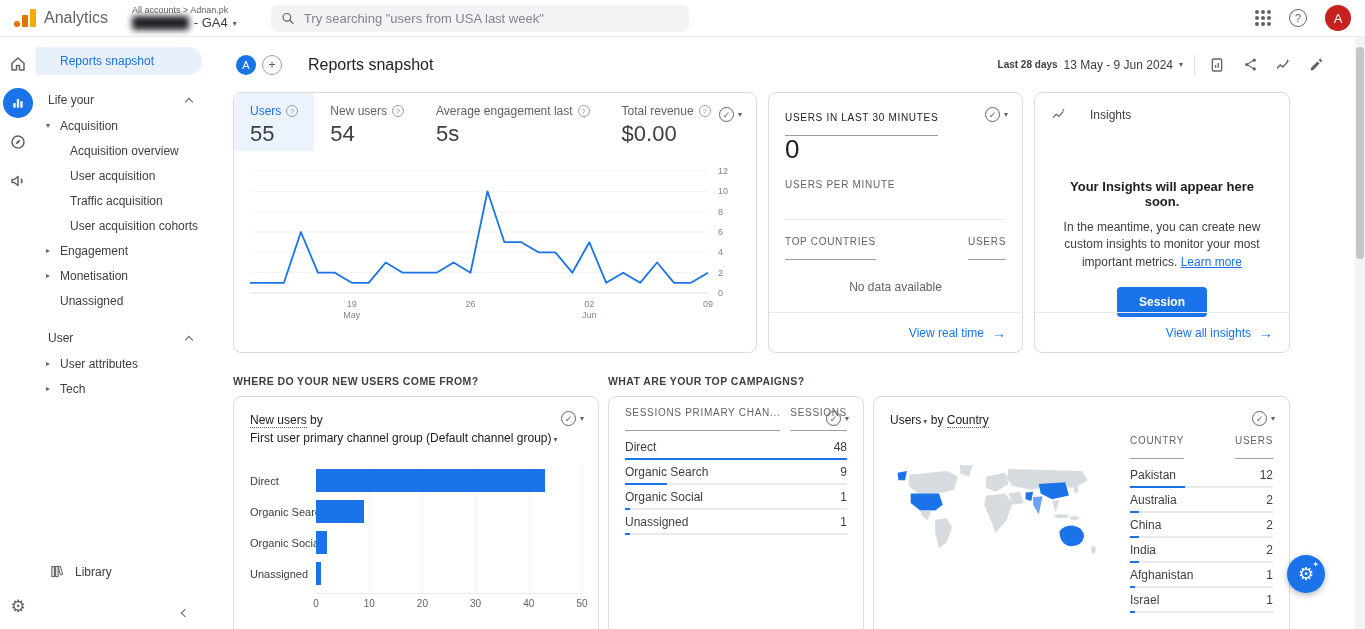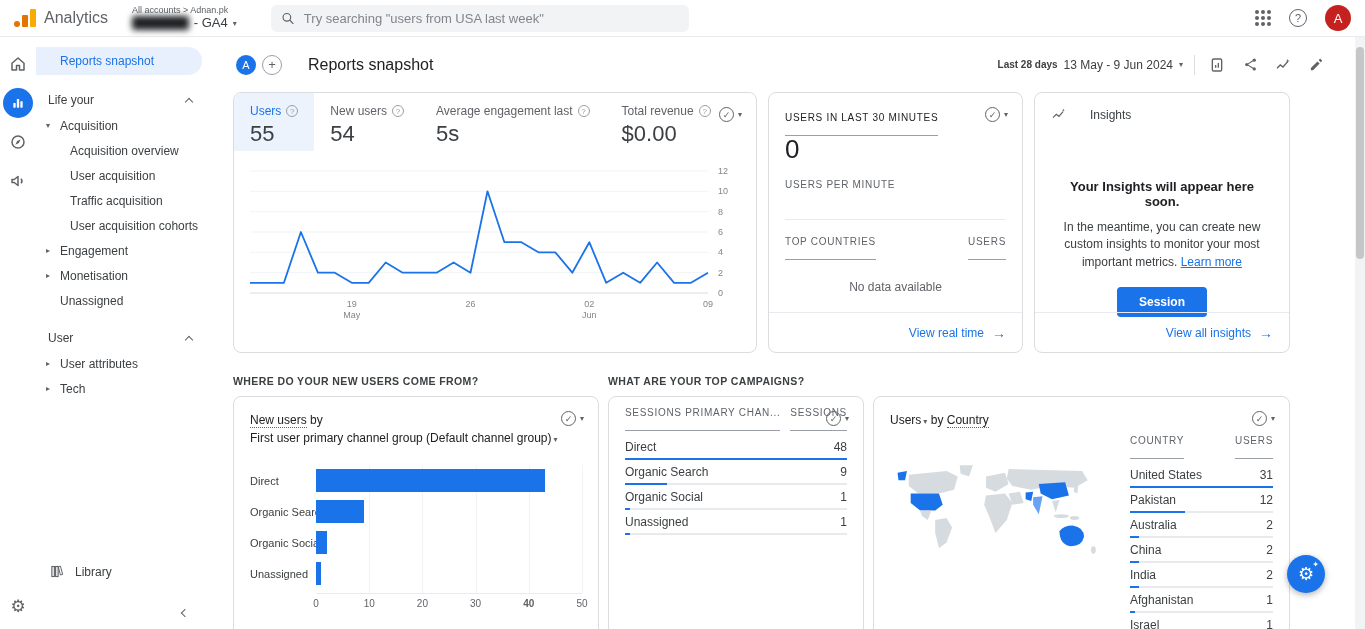--- a/index.html
+++ b/index.html
@@ -454,21 +454,21 @@
                   <div class="bar" style="width: 18%;"></div>
                   <div class="bar" style="width: 4%;"></div>
                   <div class="bar" style="width: 2%;"></div>
                 </div>
             </div>
             <div class="bar-axis">
                 <span class="tick" style="left: 0%;">0</span>
                 <span class="tick" style="left: 20%;">10</span>
                 <span class="tick" style="left: 40%;">20</span>
                 <span class="tick" style="left: 60%;">30</span>
-                <span class="tick" style="left: 80%; font-weight: bold;">40</span>
+                <span class="tick" style="left: 80%;">40</span>
                 <span class="tick" style="left: 100%;">50</span>
               </div>
           </section>
 
           <section class="card card5">
             <div class="check-dd">
               <span class="check-circle">✓</span>
               <span class="caret">▾</span>
             </div>
             <div class="dtable">
@@ -552,29 +552,20 @@
                 <ellipse class="land" cx="216" cy="94" rx="2.5" ry="4"></ellipse>
               </svg>
               <div class="dtable c6-table">
                 <div class="dt-head">
                   <span class="hdr-underline">COUNTRY</span>
                   <span class="hdr-underline">USERS</span>
                 </div>
                 <div>
                     <div class="trow">
                       <div class="trow-line">
-                        <span>United States</span>
-                        <span>31</span>
-                      </div>
-                      <div class="trow-bar">
-                        <div class="trow-fill" style="width: 100%;"></div>
-                      </div>
-                    </div>
-                    <div class="trow">
-                      <div class="trow-line">
                         <span>Pakistan</span>
                         <span>12</span>
                       </div>
                       <div class="trow-bar">
                         <div class="trow-fill" style="width: 38.7097%;"></div>
                       </div>
                     </div>
                     <div class="trow">
                       <div class="trow-line">
                         <span>Australia</span>

